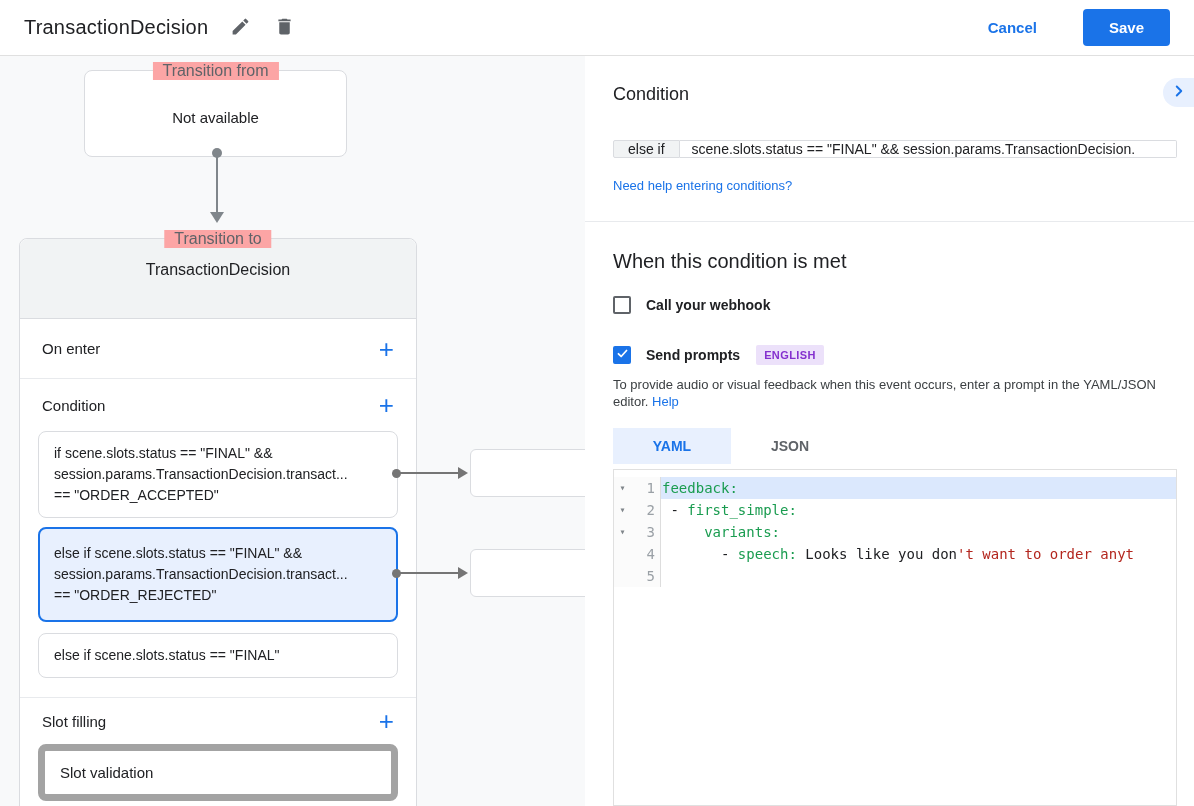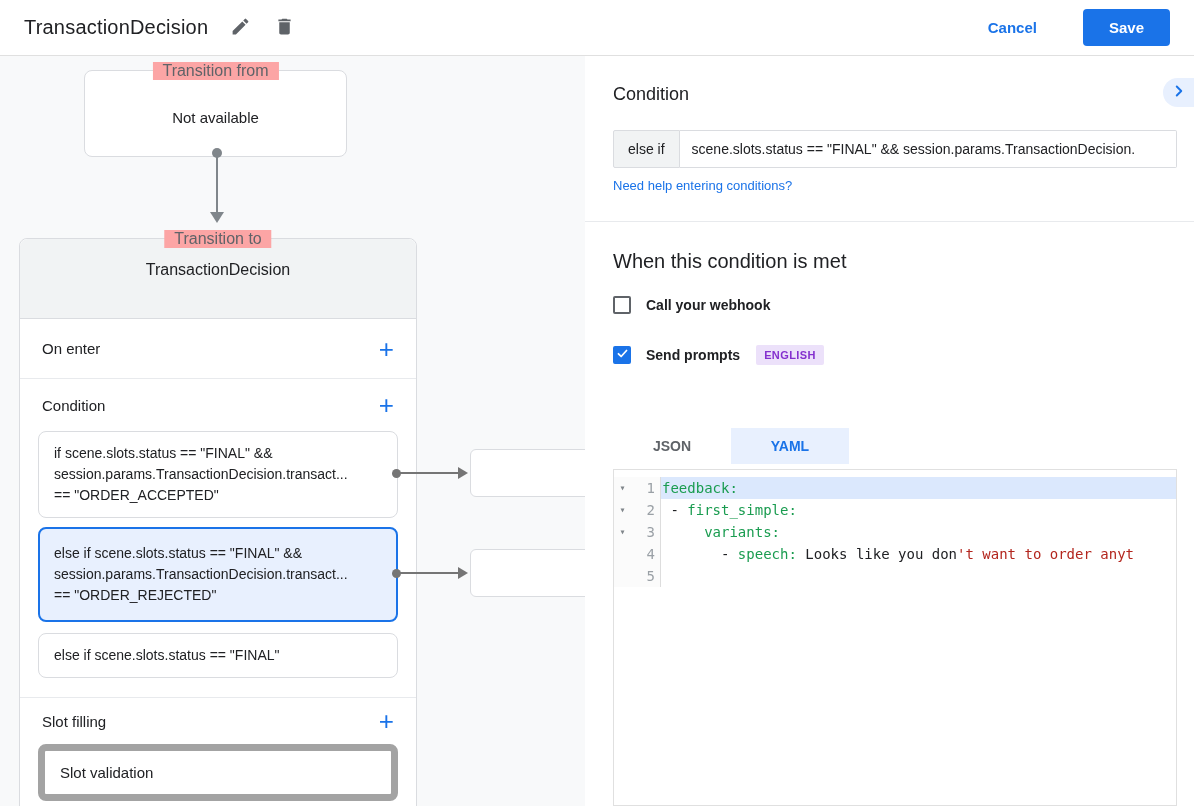--- a/index.html
+++ b/index.html
@@ -60,21 +60,21 @@
   .h-arrow { position:absolute; width:0; height:0;
     border-top:6px solid transparent; border-bottom:6px solid transparent; border-left:10px solid #757575; }
   .target-box { position:absolute; left:470px; width:132px; height:48px;
     background:#fff; border:1px solid #dadce0; border-radius:6px; }
 
   
   .panel { position:absolute; top:56px; left:585px; width:609px; height:750px; background:#fff; z-index:10; }
   .panel-title { position:absolute; top:28px; left:28px; font-size:18px; }
   .chevron-btn { position:absolute; top:22px; right:0; width:31px; height:29px; background:#e8f0fe;
     border:none; border-radius:15px 0 0 15px; display:flex; align-items:center; justify-content:center; cursor:pointer; }
-  .cond-input-row { position:absolute; top:74px; left:28px; width:564px; height:38px; display:flex; }
+  .cond-input-row { position:absolute; top:74px; left:28px; width:564px; height:38px; display:flex;align-items:center; }
   .cond-prefix { background:#f1f3f4; border:1px solid #dadce0; border-radius:2px 0 0 2px;
     display:flex; align-items:center; padding:0 14px; font-size:14px; }
   .cond-input { flex:1; border:1px solid #dadce0; border-left:none; border-radius:0 2px 2px 0;
     display:flex; align-items:center; padding:0 12px; font-size:14px; white-space:nowrap; overflow:hidden; background:#fff; }
   .help-link { position:absolute; top:122px; left:28px; font-size:13px; color:#1a73e8; cursor:pointer; }
   .panel-divider { position:absolute; top:165px; left:0; width:609px; height:1px; background:#e8eaed; }
   .when-title { position:absolute; top:194px; left:28px; font-size:20px; }
   .check-row { position:absolute; left:28px; display:flex; align-items:center; }
   .webhook-row { top:240px; }
   .prompts-row { top:289px; }
@@ -228,24 +228,28 @@
       <span>
         <svg width="13" height="13" viewBox="0 0 24 24">
             <path d="M4.5 12.5l5 5 10-11" fill="none" stroke="#fff" stroke-width="3.2" stroke-linecap="round" stroke-linejoin="round"></path>
           </svg>
       </span>
     </div>
     <span class="check-label">Send prompts</span>
     <span class="lang-badge">ENGLISH</span>
   </div>
 
+  <div class="desc">
+    <span>To provide audio or visual feedback when this event occurs, enter a prompt in the YAML/JSON editor.</span>
+    <span class="inline-link">Help</span>
+  </div>
 
   <div class="tabs" id="tabs">
+      <div class="tab active">YAML</div>
       <div class="tab">JSON</div>
-      <div class="tab active">YAML</div>
     </div>
 
   <div class="editor">
     <div class="ed-lines" id="ed-lines">
         <div class="ed-line active">
           <div class="ed-gutter">
             <div class="ed-fold">▾</div>
             <div class="ed-num">1</div>
           </div>
           <div class="ed-code"><span class="seg-green">feedback:</span></div>

